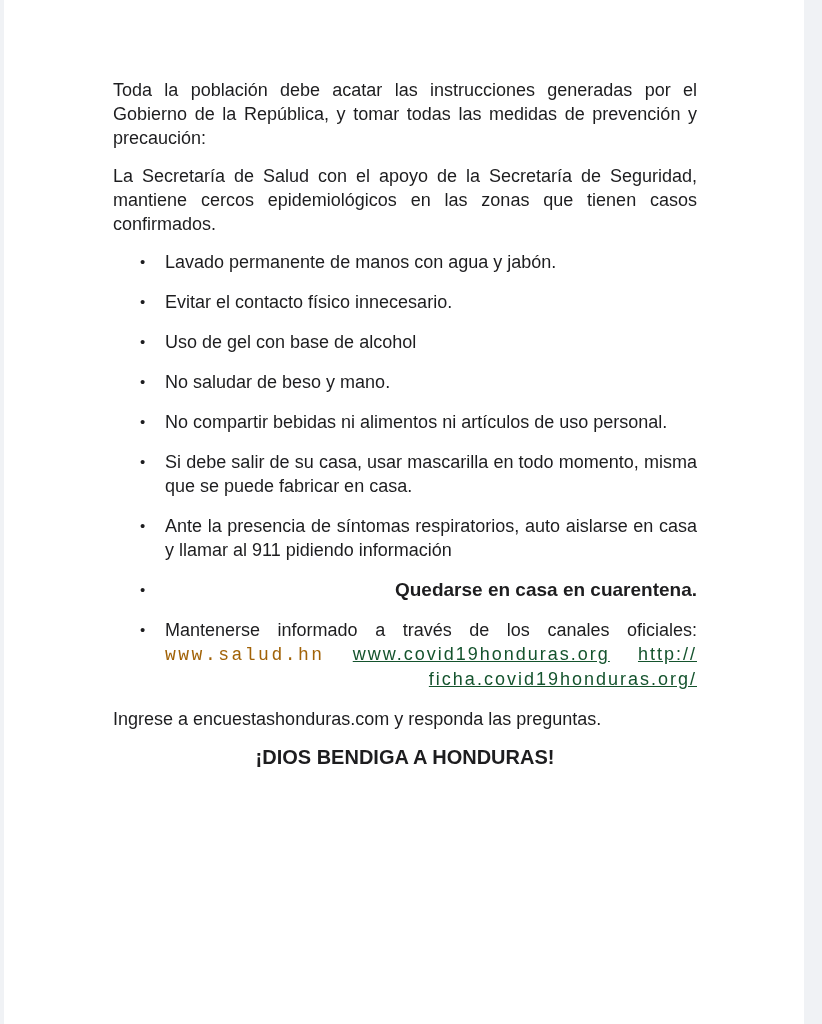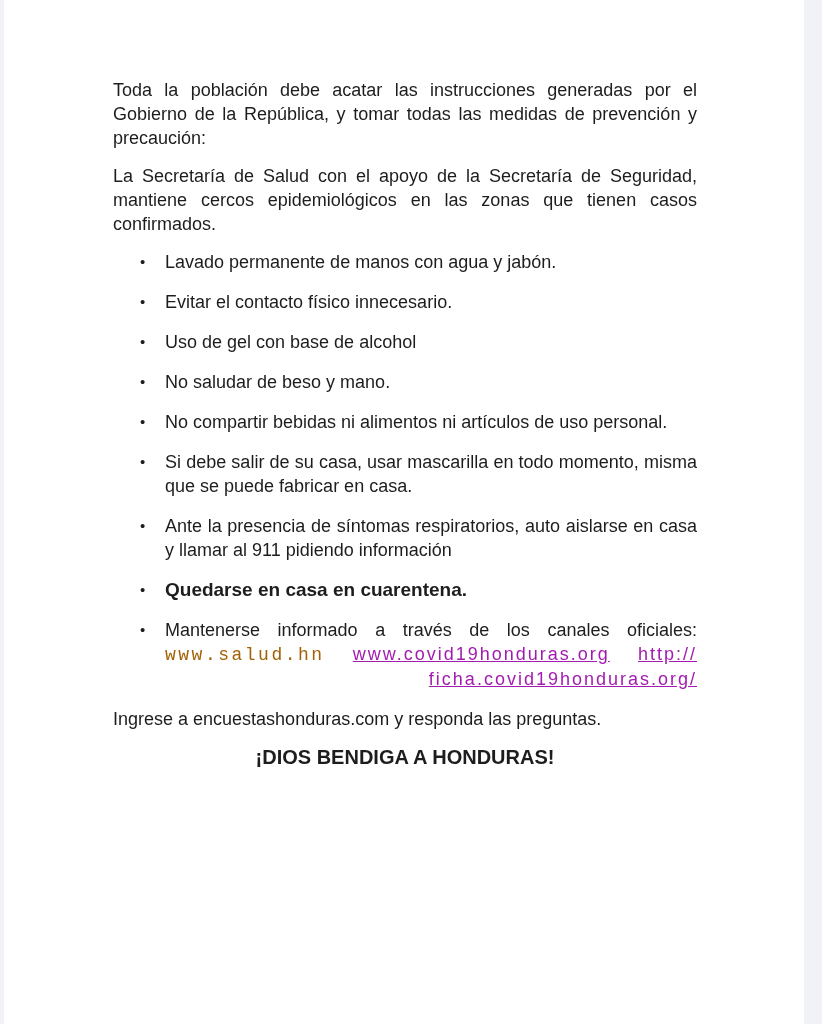--- a/index.html
+++ b/index.html
@@ -46,35 +46,35 @@
   .li-text {
     flex: 1;
     text-align: justify;
   }
   .li-bold {
     margin-top: 4px !important;
   }
   .li-bold .li-text {
     font-weight: bold;
     font-size: 19px;
-    text-align: left;
+    text-align: right;
   }
   .line-just {
     text-align: justify;
     text-align-last: justify;
   }
   .line-last { text-align: right; }
   .plain-url {
     color: #a16207;
     letter-spacing: 2.5px;
     text-decoration: none;
     font-family: Liberation Mono, monospace;
   }
   a.doc-link {
-    color: #a21caf;
+    color: #14532d;
     text-decoration: underline;
     letter-spacing: 2px;
   }
   .heading {
     text-align: center;
     font-weight: bold;
     font-size: 20px;
     margin: 0 0 8px 0;
   }
   .dateline {

